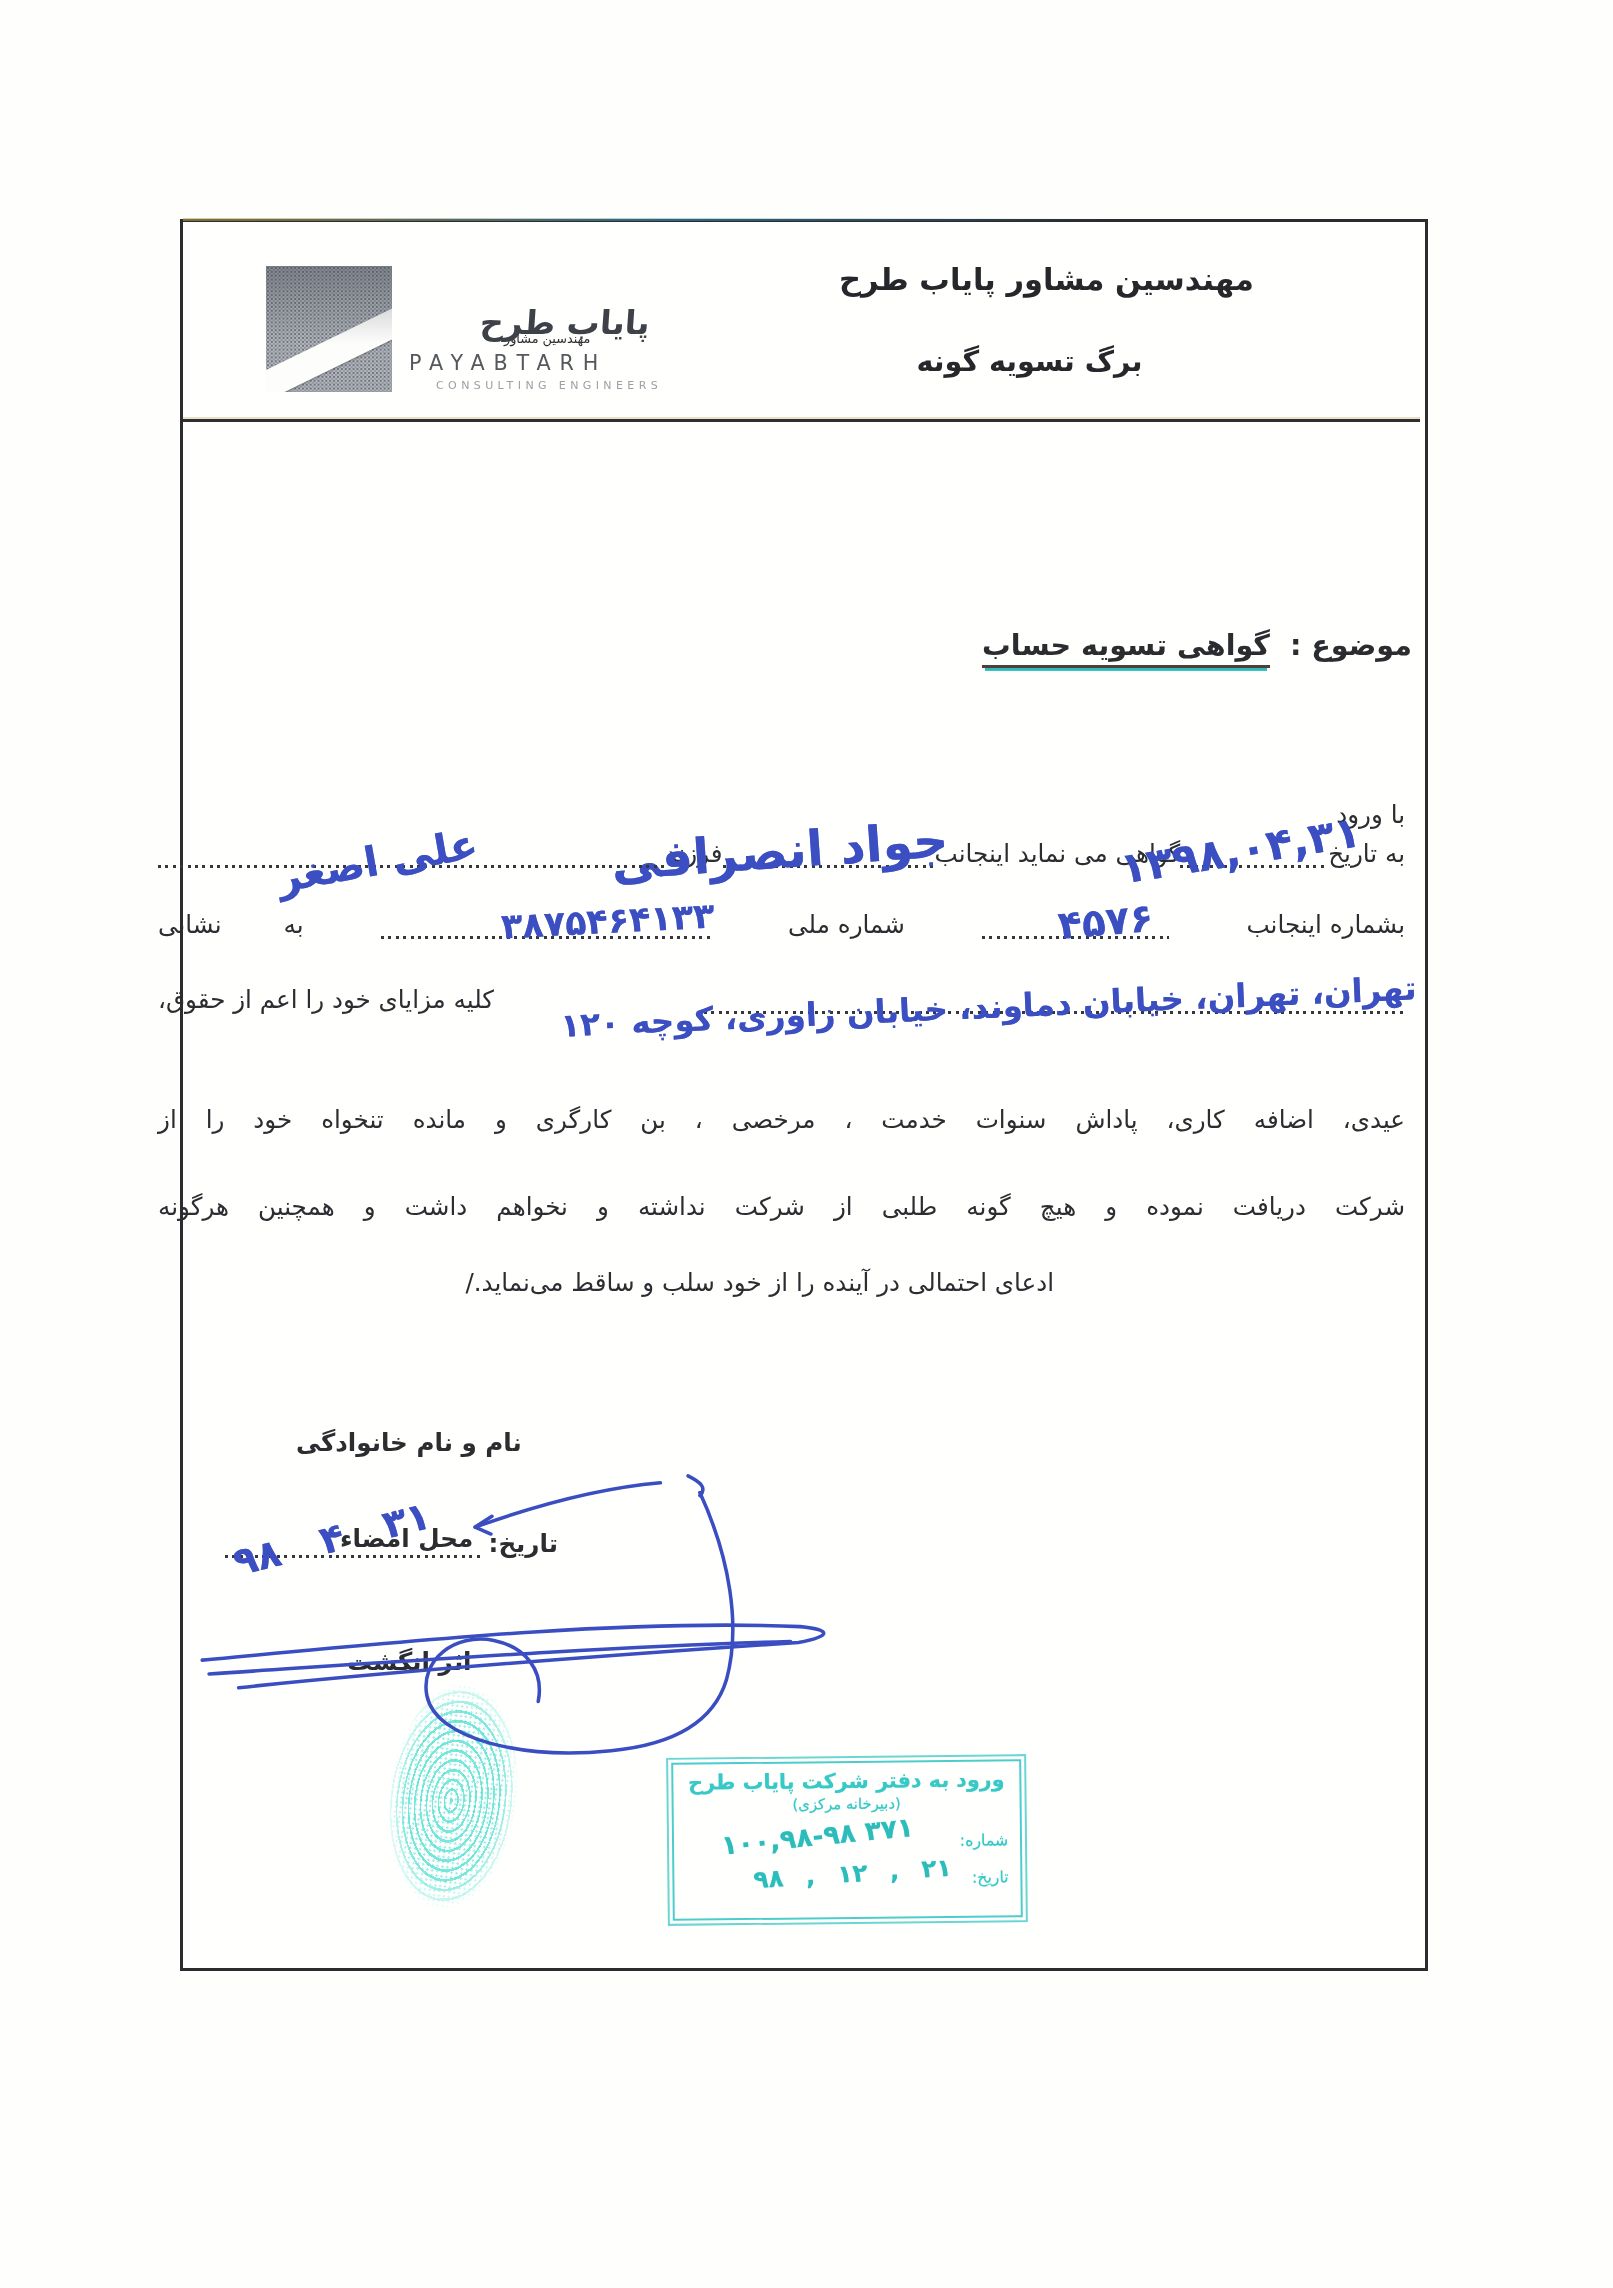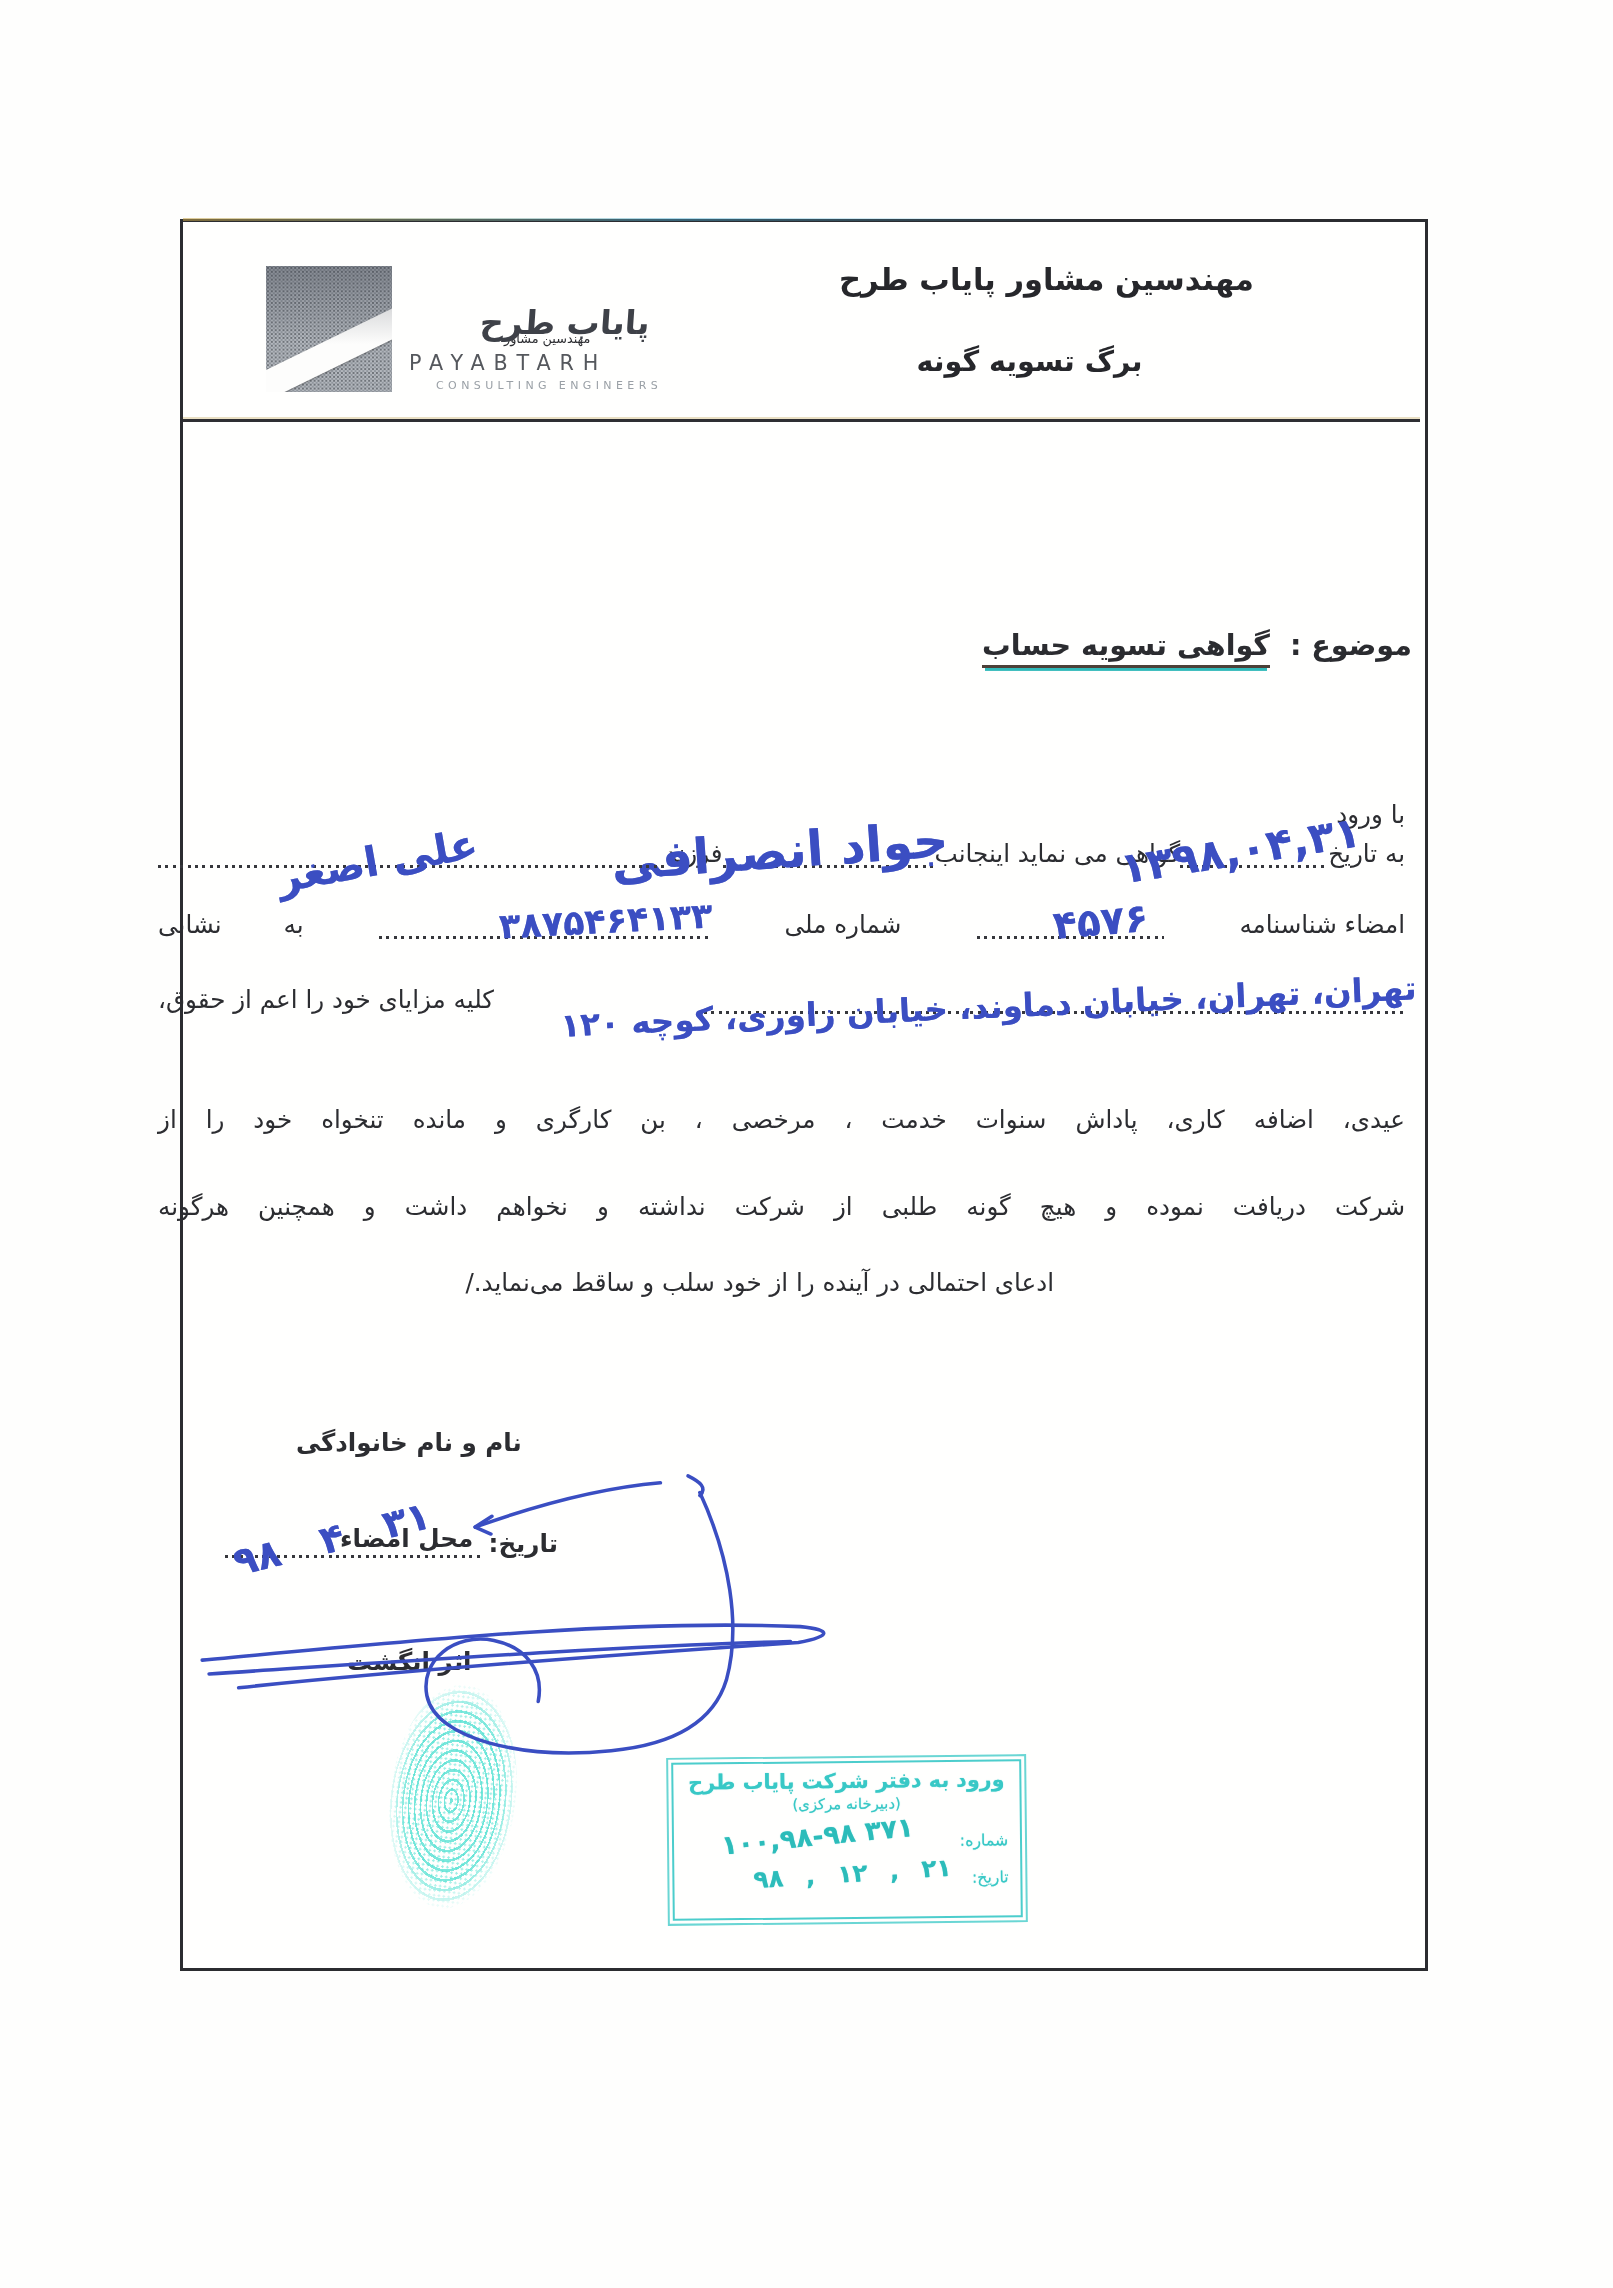--- a/index.html
+++ b/index.html
@@ -140,21 +140,21 @@
     <span class="blank b2">
       <span class="hw hw-name">جواد انصرافی</span>
     </span>
     <span class="ptxt">فرزند</span>
     <span class="blank b3">
       <span class="hw hw-father">علی اصغر</span>
     </span>
   </div>
 
   <div class="l l2">
-    <span class="ptxt">امضاء شناسنامه</span>
+    <span class="ptxt">بشماره اینجانب</span>
     <span class="blank b4">
       <span class="hw hw-id ltr">۴۵۷۶</span>
     </span>
     <span class="ptxt">شماره ملی</span>
     <span class="blank b5">
       <span class="hw hw-national ltr">۳۸۷۵۴۶۴۱۳۳</span>
     </span>
     <span class="ptxt wsp">به نشانی</span>
   </div>
 

